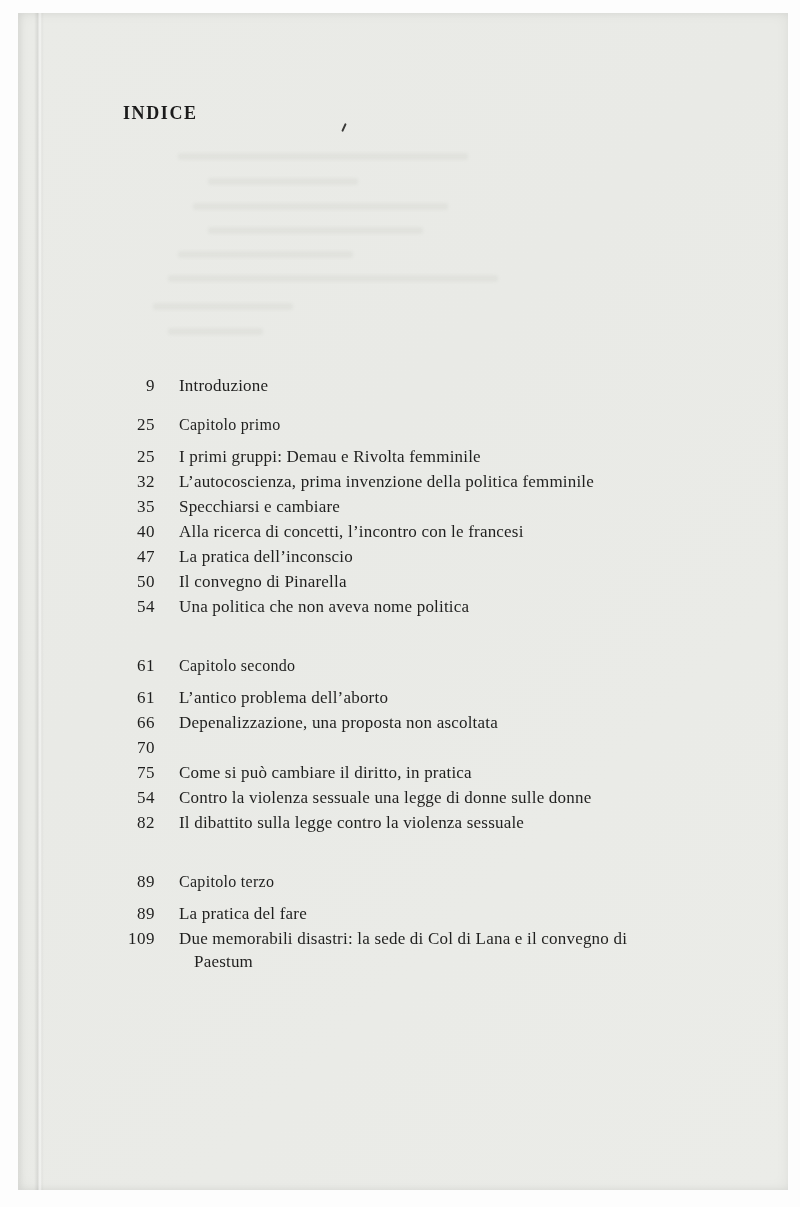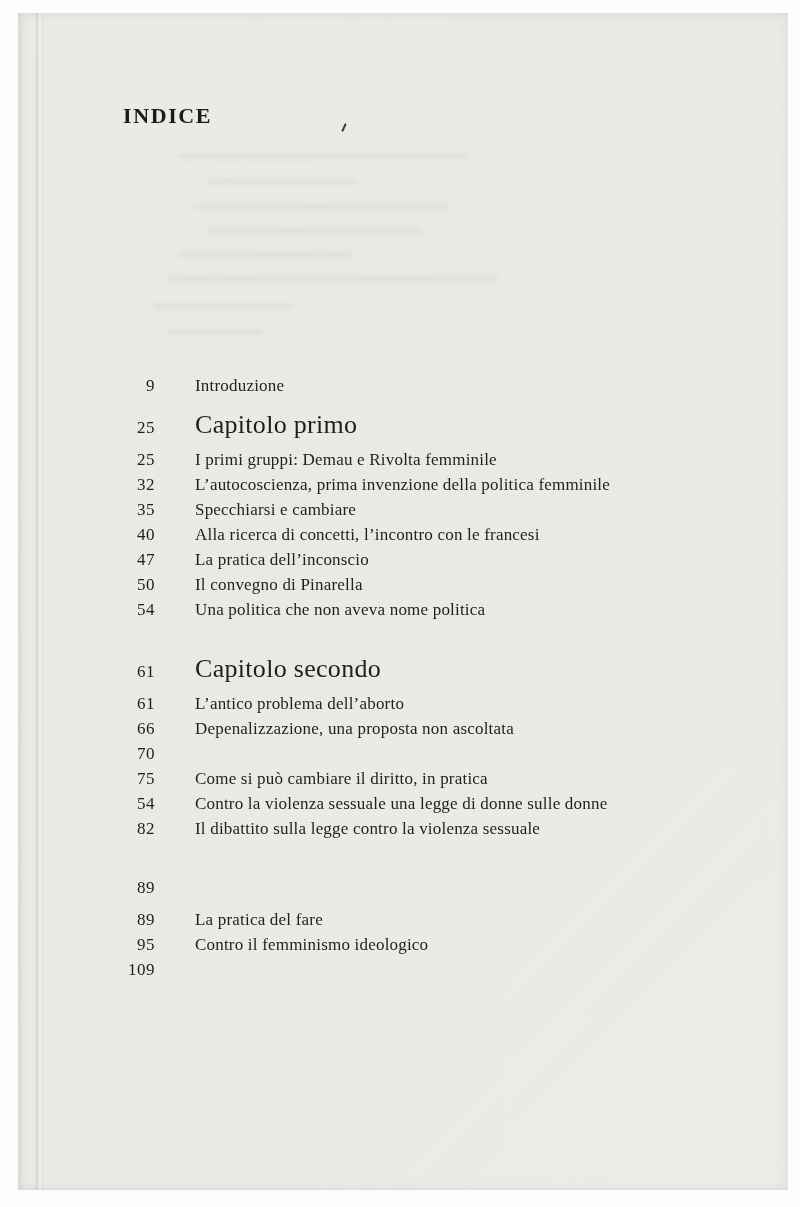--- a/index.html
+++ b/index.html
@@ -21,21 +21,21 @@
   }
   
   .crease {
     position: absolute; left: 16px; top: 0; bottom: 0; width: 10px;
     background: linear-gradient(90deg,
       rgba(0,0,0,0) 0%, rgba(0,0,0,0.07) 35%,
       rgba(255,255,255,0.5) 60%, rgba(0,0,0,0.03) 80%, rgba(0,0,0,0) 100%);
   }
   .page-title {
     position: absolute; left: 105px; top: 90px;
-    font-size: 22px; font-weight: bold; color: #1b1b1b;
+    font-size: 18px; font-weight: bold; color: #1b1b1b;
     letter-spacing: 1.6px;
   }
   
   .speck {
     position: absolute; left: 325px; top: 110px;
     width: 2px; height: 9px; background: #3a3a38;
     transform: rotate(24deg); border-radius: 1px;
   }
   
   .ghost { position: absolute; opacity: 0.16; filter: blur(1.6px); }
@@ -48,26 +48,26 @@
     position: absolute; left: 87px; top: 361px; width: 630px;
     color: #1f1f1e;
   }
   .row { display: flex; align-items: baseline; line-height: 23px; margin-bottom: 2px; }
   .row .num {
     width: 50px; flex: 0 0 50px; text-align: right;
     font-size: 17px; letter-spacing: 0.5px;
     font-variant-numeric: oldstyle-nums;
   }
   .row .ttl {
-    margin-left: 40px; width: 500px;
+    margin-left: 24px; width: 500px;
     font-size: 17px; letter-spacing: 0.2px;
     padding-left: 15px; text-indent: -15px; 
   }
   .row.heading { line-height: 26px; margin-top: 35px; margin-bottom: 7px; }
-  .row.heading .ttl { font-size: 26px; letter-spacing: 0.3px; }
+  .row.heading .ttl { font-size: 16px; letter-spacing: 0.3px; }
   .row.heading.first { margin-top: 15px; }
 </style>
 </head>
 <body>
 
 <div class="scan-page">
   <div class="crease"></div>
 
   <div class="page-title">INDICE</div>
   <div class="speck"></div>
@@ -146,27 +146,25 @@
       <span class="num">54</span>
       <span class="ttl">Contro la violenza sessuale una legge di donne sulle donne</span>
     </div>
     <div class="row entry">
       <span class="num">82</span>
       <span class="ttl">Il dibattito sulla legge contro la violenza sessuale</span>
     </div>
 
     <div class="row heading">
       <span class="num">89</span>
+      <span class="ttl">Capitolo terzo</span>
     </div>
     <div class="row entry">
       <span class="num">89</span>
       <span class="ttl">La pratica del fare</span>
     </div>
     <div class="row entry">
-      <span class="num">95</span>
-      <span class="ttl">Contro il femminismo ideologico</span>
-    </div>
-    <div class="row entry">
       <span class="num">109</span>
+      <span class="ttl">Due memorabili disastri: la sede di Col di Lana e il convegno di Paestum</span>
     </div>
 
   </div>
 </div>
 
 </body></html>

